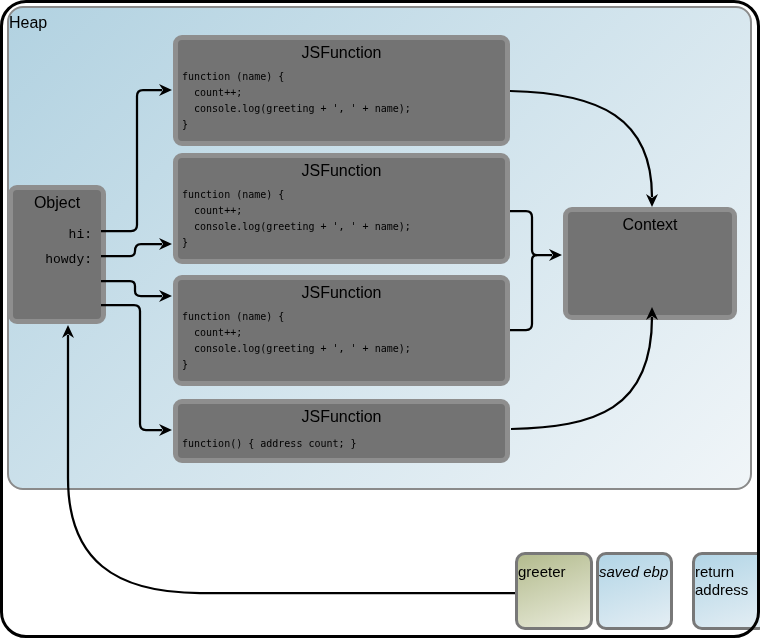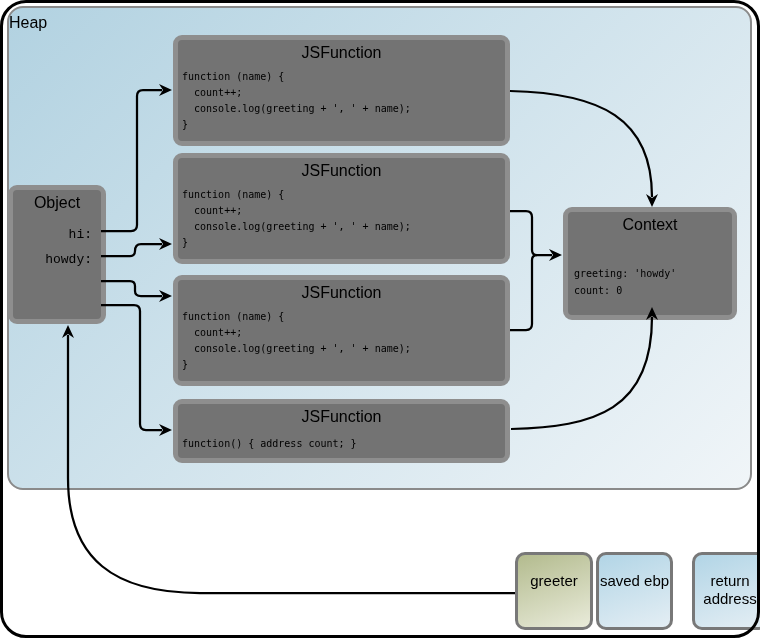--- a/index.html
+++ b/index.html
@@ -39,26 +39,26 @@
   .obj-props{margin-top:9px;text-align:right;padding-right:9px;}
   .obj-prop{
     font-family:Liberation Mono, monospace;font-size:13px;line-height:25px;
     display:block;white-space:pre;
   }
   #contextBox{left:563px;top:207px;width:174px;height:113px;}
   #contextBox .code{margin:30px 0 0 6px;line-height:17px;}
   .stack-frame{
     position:absolute;box-sizing:border-box;top:552px;height:78px;
     border:3px solid var(--stack-border,#787878);border-radius:10px;
-    text-align:center;font-size:15px;line-height:18px;padding-top:17px;z-index:5;
+    font-size:15px;line-height:18px;padding-top:8px;z-index:5;
   }
   #stackGreeter{left:515px;width:78px;
     background:linear-gradient(160deg,var(--greeter-top,#b3bb8e) 0%,var(--greeter-bottom,#e9ebda) 100%);}
   #stackSavedEbp{left:596px;width:77px;
-    background:linear-gradient(160deg,var(--stack-top,#b2d5e6) 0%,var(--stack-bottom,#e4eef4) 100%);}
+    background:linear-gradient(160deg,var(--stack-top,#b2d5e6) 0%,var(--stack-bottom,#e4eef4) 100%);font-style:italic;}
   #stackRetAddr{left:692px;width:76px;
     background:linear-gradient(160deg,var(--stack-top,#b2d5e6) 0%,var(--stack-bottom,#e4eef4) 100%);}
   svg.arrows{position:absolute;left:0;top:0;width:760px;height:638px;z-index:20;pointer-events:none;}
   svg.arrows path.line{fill:none;stroke:var(--arrow,#000);stroke-width:2.25;}
   svg.arrows path.head{fill:var(--arrow,#000);stroke:none;}
 </style>
 </head>
 <body>
 
 <div id="canvas">
@@ -96,22 +96,20 @@
   <div class="node" id="objectBox">
     <div class="node-title">Object</div>
     <div class="obj-props">
       <span class="obj-prop">hi:</span>
       <span class="obj-prop">howdy:</span>
     </div>
   </div>
 
   <div class="node" id="contextBox">
     <div class="node-title">Context</div>
-    <div class="code">greeting: 'howdy'
-count: 0</div>
   </div>
 
   <div class="stack-frame" id="stackGreeter">
     <span>greeter</span>
   </div>
   <div class="stack-frame" id="stackSavedEbp">
     <span>saved ebp</span>
   </div>
   <div class="stack-frame" id="stackRetAddr">
     <span>return address</span>

